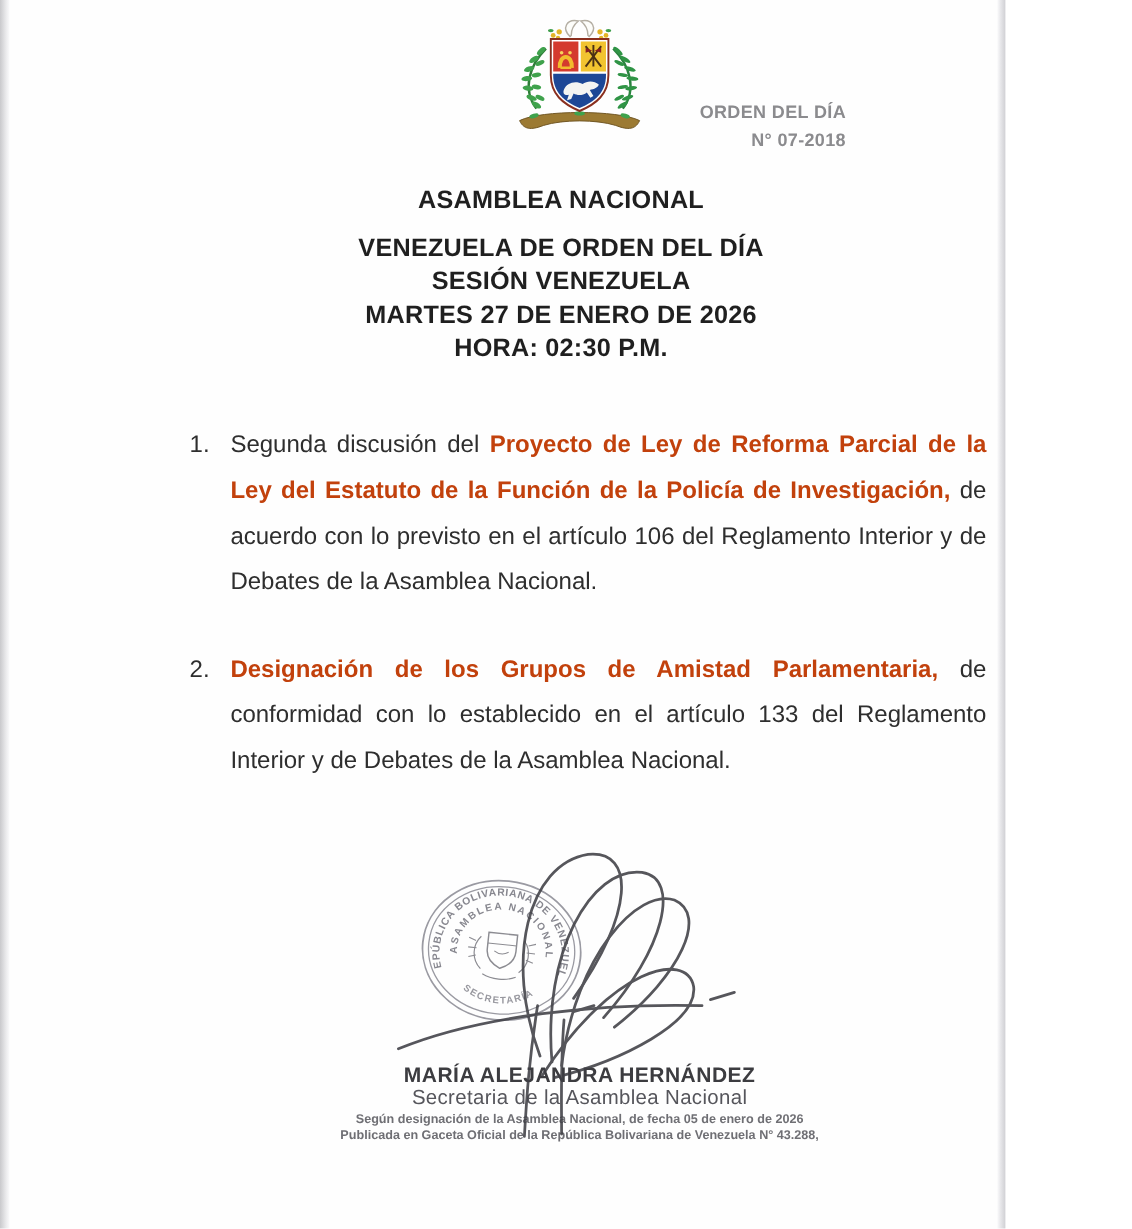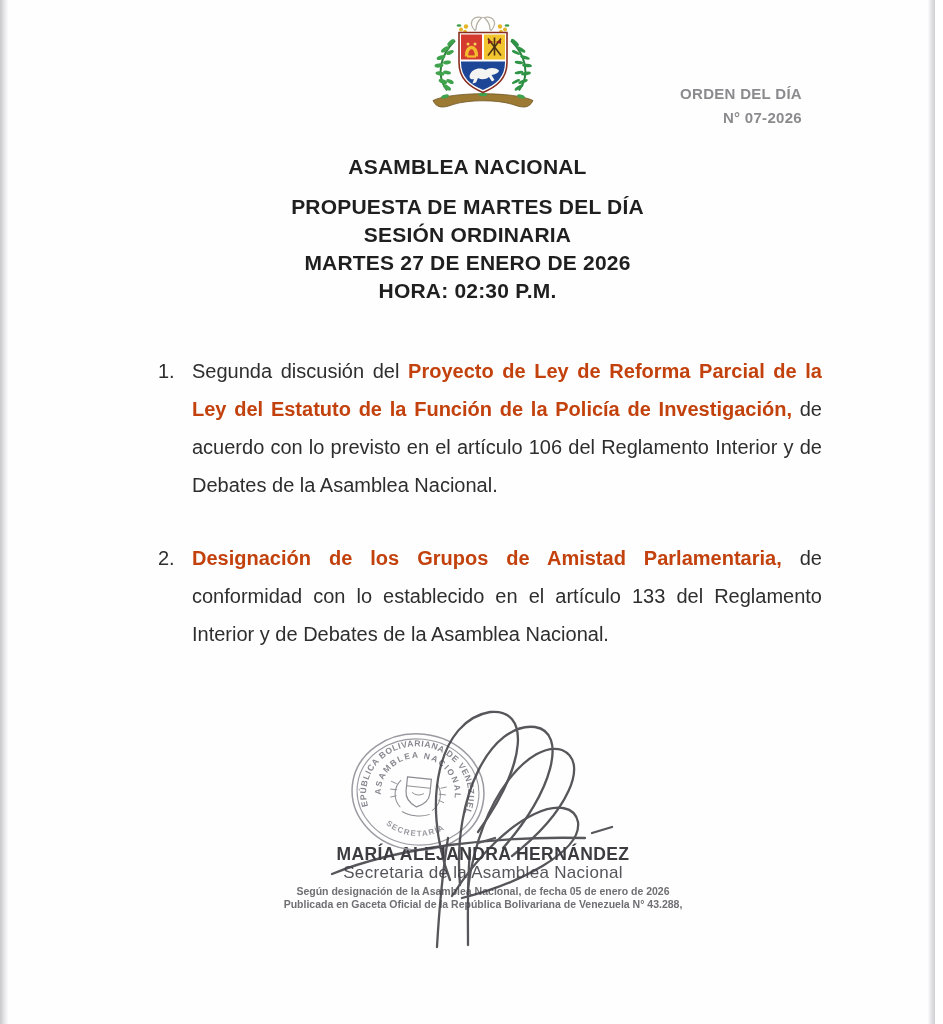--- a/index.html
+++ b/index.html
@@ -1,19 +1,19 @@
 <!DOCTYPE html>
 <html><head>
 <meta charset="utf-8">
 <style>
   * { margin:0; padding:0; box-sizing:border-box; }
   html,body { background:#ffffff; }
   .page {
     position:relative;
-    width:935px; height:1024px;
+    width:838px; height:1024px;
     background:#fefefe;
     overflow:hidden;
     font-family:"Liberation Sans", sans-serif;
     color:#2b2b2b;
   }
   .edge { position:absolute; top:0; bottom:0; z-index:5; }
   .edge-left  { left:0;  width:8px; background:linear-gradient(to right,#c9c9cc,#e9e9eb 60%,#fbfbfc); }
   .edge-right { right:0; width:7px; background:linear-gradient(to left,#cfcfd3,#e7e7ea 60%,#fbfbfc); }
 
   .emblem { position:absolute; left:415px; top:13px; width:136px; height:115px; }
@@ -38,21 +38,21 @@
   .agenda-item .num {
     flex:0 0 34px; font-size:20px; line-height:38px; color:#2e2e2e;
   }
   .agenda-item .body {
     flex:1; font-size:20px; line-height:38px; color:#2e2e2e;
     text-align:justify; text-justify:inter-word;
   }
   .agenda-item .body b { font-weight:bold; color:#c2410c; }
 
   .sig-text {
-    position:absolute; top:845px; left:263px; width:440px;
+    position:absolute; top:887px; left:263px; width:440px;
     text-align:center; z-index:2;
   }
   .sig-name  { font-size:17.5px; font-weight:bold; color:#3c3c40; letter-spacing:0.4px; line-height:18px; }
   .sig-title { font-size:17px; color:#55555b; line-height:17px; margin-top:1px; letter-spacing:0.3px; }
   .sig-note  { font-size:10.5px; font-weight:bold; color:#6f6f74; line-height:13px; margin-top:4px; }
 
   .seal-signature { position:absolute; left:300px; top:692px; width:320px; height:280px; z-index:3; pointer-events:none; }
   .stamp-text { font-family:"Liberation Sans", sans-serif; font-weight:bold; fill:#87878f; }
 </style>
 </head>
@@ -137,28 +137,28 @@
           <path d="M79.5,23 V41"></path>
       </g>
       <path d="M73,25.5 l5.5,2 -5.5,2 z" fill="#8a1f1f"></path>
       <path d="M86,25.5 l-5.5,2 5.5,2 z" fill="#8a1f1f"></path>
       <path d="M84,56 C80,52.5 74,53 70.5,55.5 C64,52 57,55 55,60 C53.5,63.5 56,65.5 59,64.5 L57.5,69 L61,68 L63,63.5 C66.5,65.5 71,65 74,62.5 L77,67 L79.5,65.5 L76.5,60.5 C80,60 83.5,58.5 84,56 Z" fill="#f4f4f2"></path>
     </g>
   </svg>
 
   <div class="header-right">
     <div>ORDEN DEL DÍA</div>
-    <div>N° 07-2026</div>
+    <div>N° 07-2018</div>
   </div>
 
   <div class="doc-title">
     <div>ASAMBLEA NACIONAL</div>
     <div class="doc-subtitle">
-      <div>PROPUESTA DE MARTES DEL DÍA</div>
-      <div>SESIÓN ORDINARIA</div>
+      <div>VENEZUELA DE ORDEN DEL DÍA</div>
+      <div>SESIÓN VENEZUELA</div>
       <div>MARTES 27 DE ENERO DE 2026</div>
       <div>HORA: 02:30 P.M.</div>
     </div>
   </div>
 
   <ol class="agenda" id="agenda-list">
       <li class="agenda-item">
         <span class="num">1.</span>
         <p class="body"><span>Segunda discusión del </span><b>Proyecto de Ley de Reforma Parcial de la Ley del Estatuto de la Función de la Policía de Investigación,</b><span> de acuerdo con lo previsto en el artículo 106 del Reglamento Interior y de Debates de la Asamblea Nacional.</span></p>
       </li>

